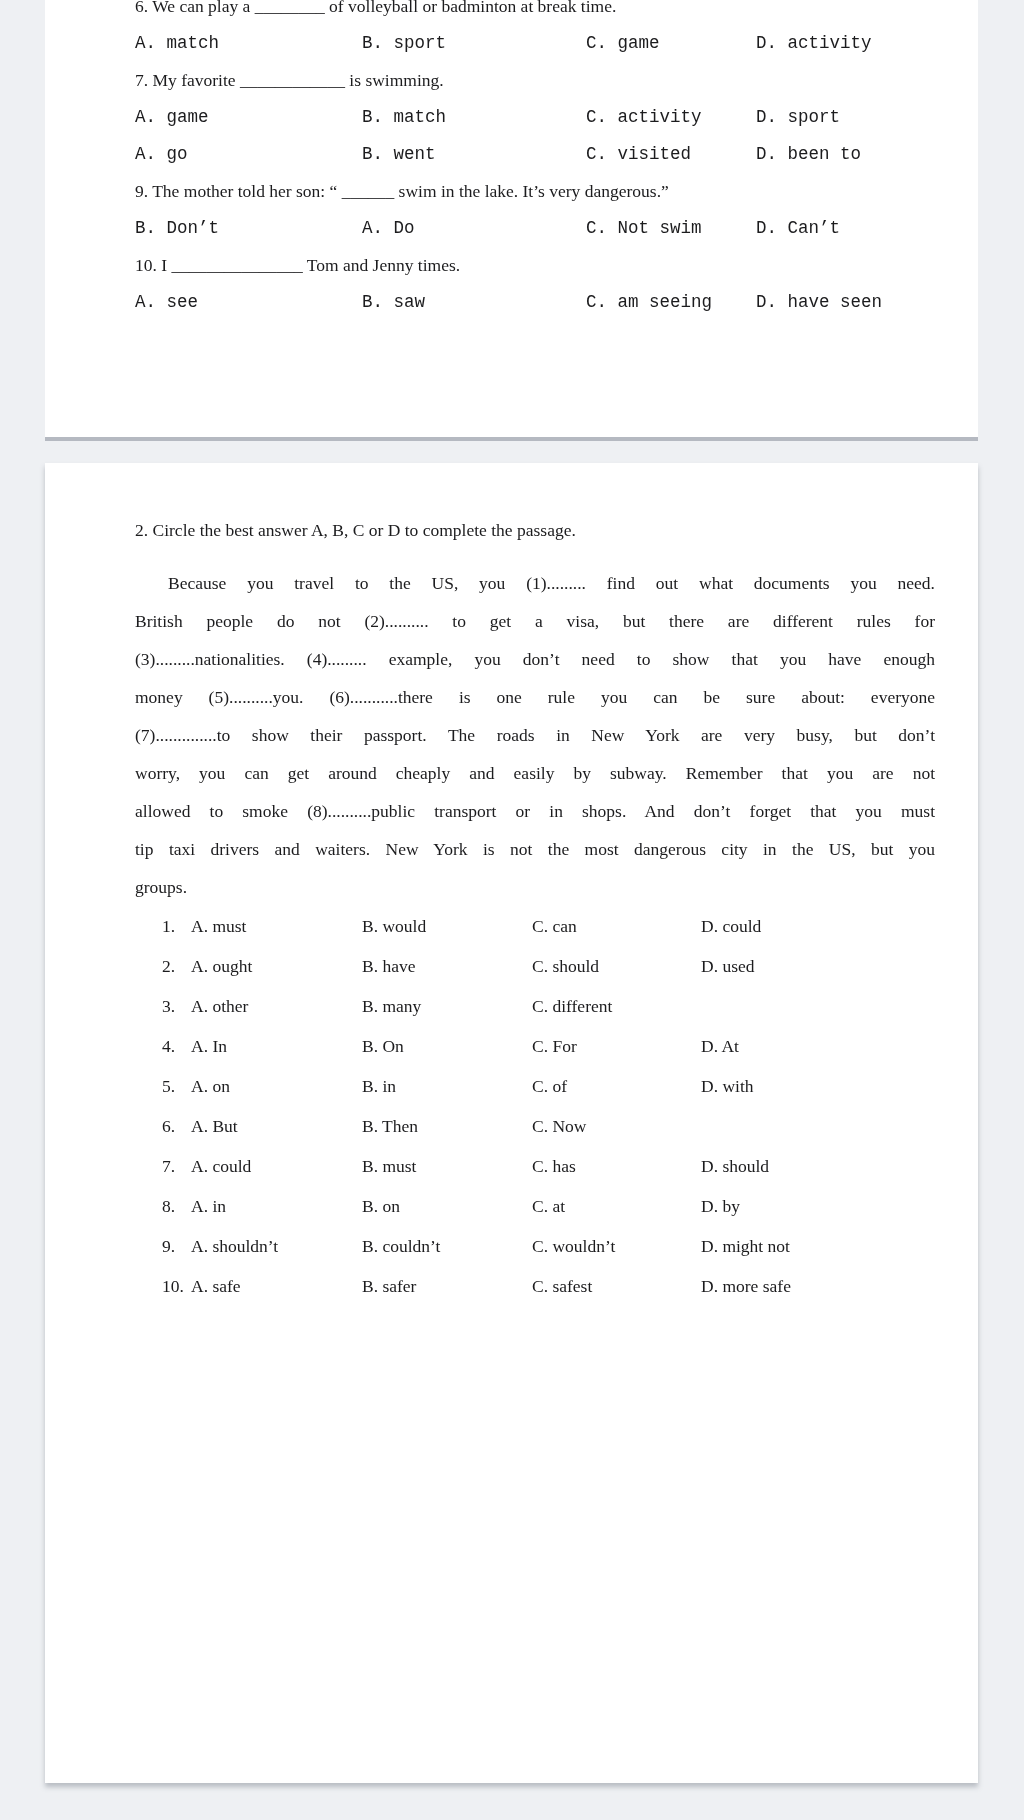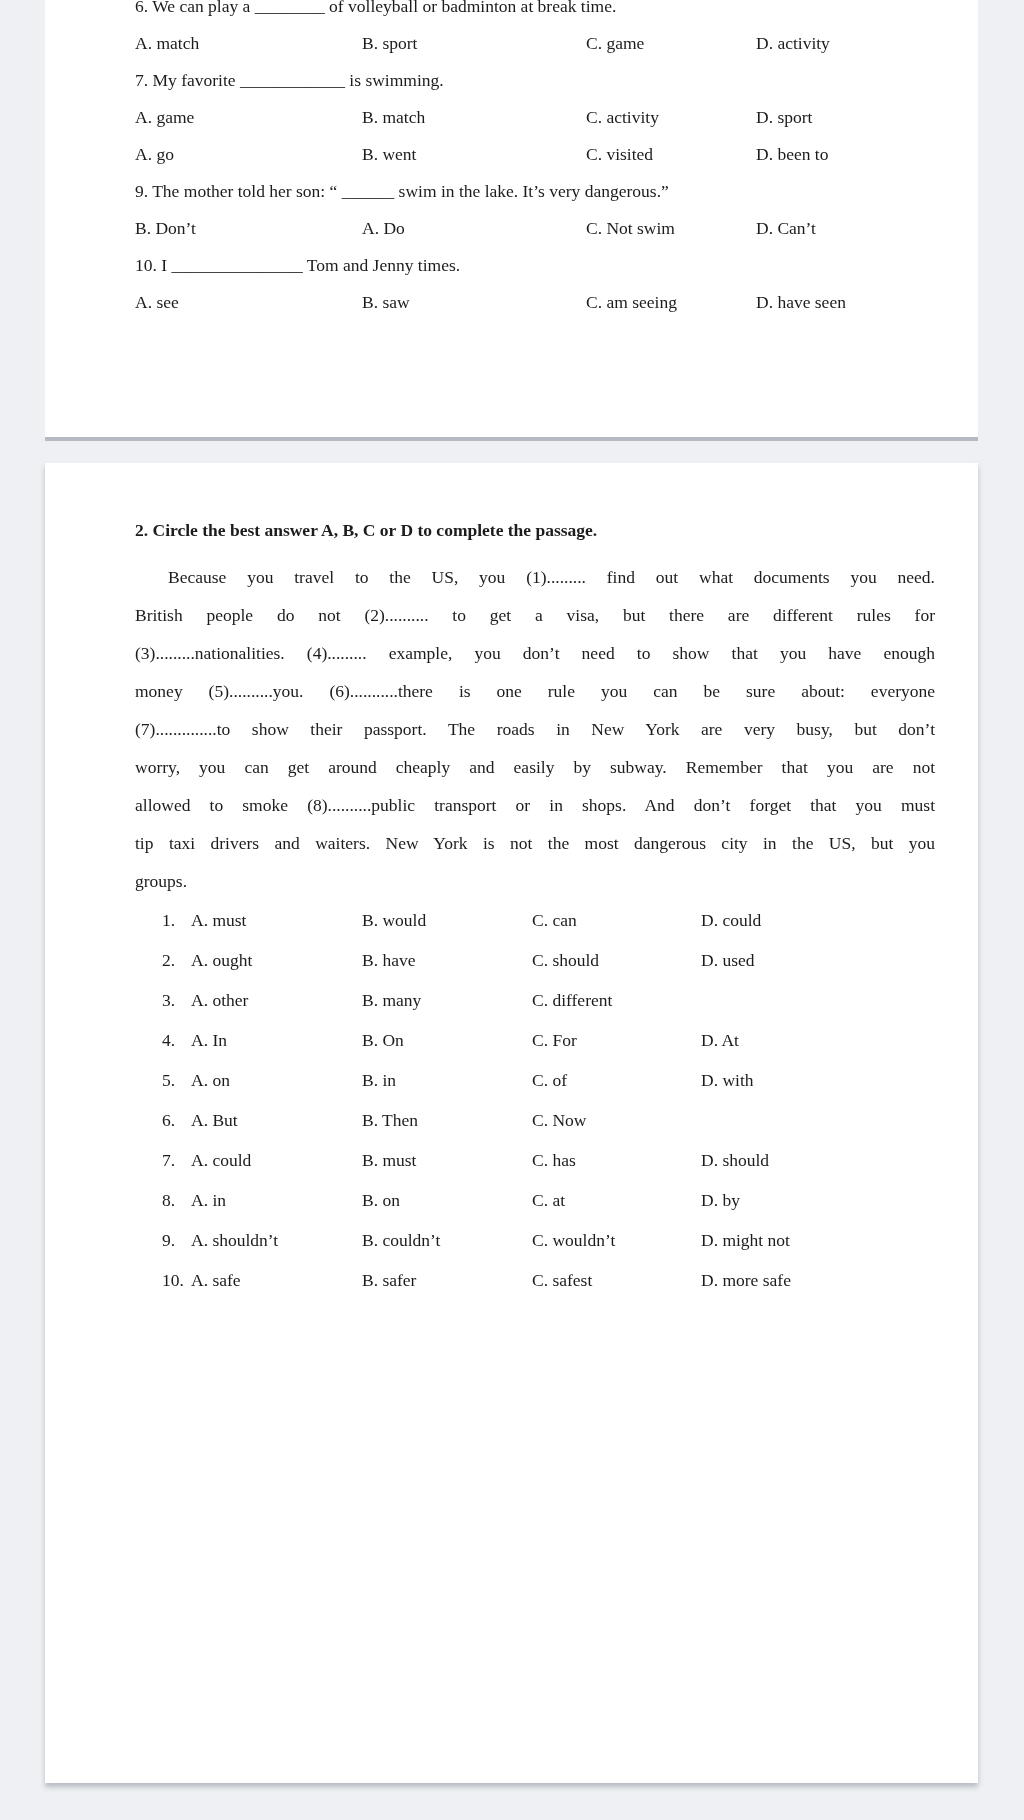--- a/index.html
+++ b/index.html
@@ -42,30 +42,31 @@
     height: 37px;
     line-height: 37px;
     white-space: nowrap;
   }
   .optrow {
     height: 37px;
     line-height: 37px;
     display: grid;
     grid-template-columns: 227px 224px 170px 1fr;
     white-space: nowrap;
+    font-family: Liberation Mono, monospace;
   }
   .p2-content {
     padding: 55px 38px 0 90px;
     font-size: 17.5px;
   }
   .heading {
-    font-weight: bold;
+    font-weight: normal;
     height: 24px;
     line-height: 24px;
-    margin-bottom: 16px;
+    margin-bottom: 22px;
   }
   .passage { width: 800px; line-height: 38px; }
   .pline { text-align: justify; text-align-last: justify; }
   .pline.first { text-indent: 33px; }
   .pline.last { text-align-last: left; text-align: right; }
   .items { margin-left: 27px; }
   .itemrow {
     height: 40px;
     line-height: 40px;
     display: grid;

